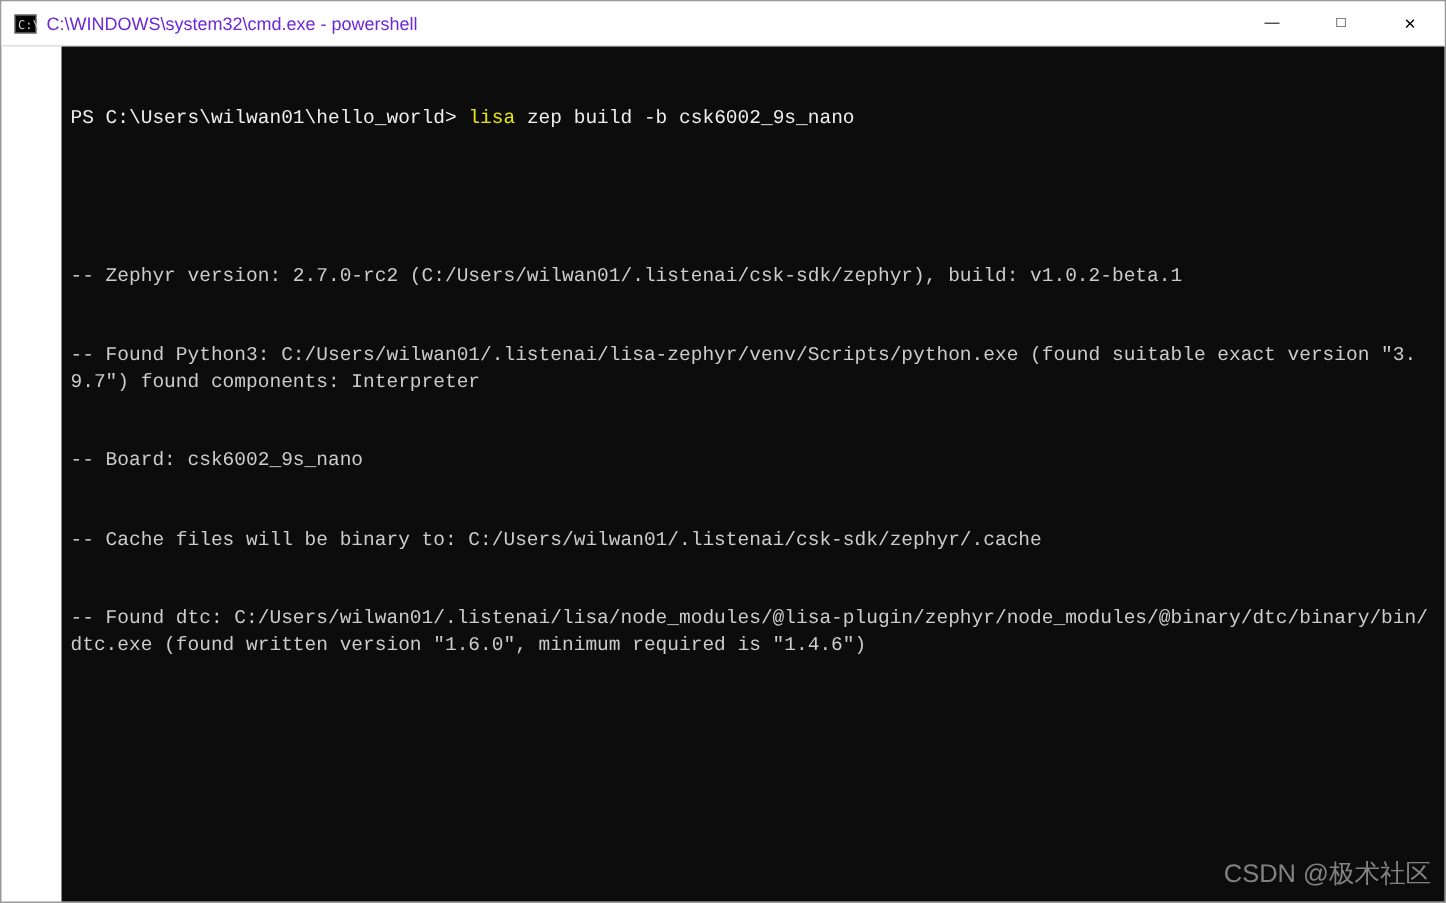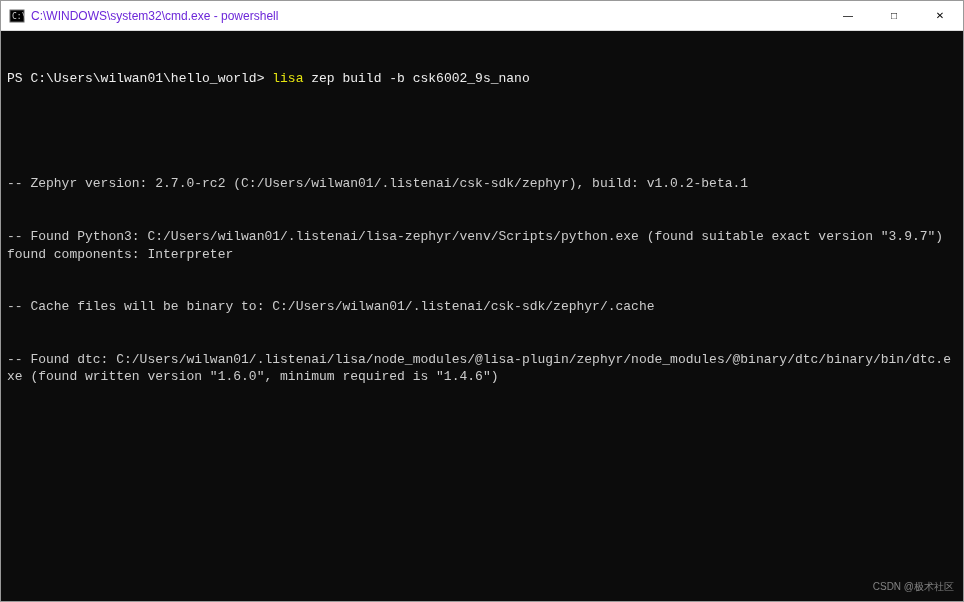--- a/index.html
+++ b/index.html
@@ -64,34 +64,35 @@
     }
     .terminal {
       flex: 1;
       background: #0c0c0c;
       color: #cccccc;
       padding: 4px 6px;
       overflow: hidden;
       line-height: 1.35;
       white-space: pre-wrap;
       word-break: break-all;
+      margin-left: 40px;
     }
     .line {
       display: block;
     }
     .yellow { color: #e5e510; }
     .green { color: #16c60c; }
     .white { color: #eee; }
     .watermark {
       position: absolute;
       bottom: 8px;
       right: 10px;
       color: rgba(180,180,180,0.7);
       font-family: Arial, sans-serif;
-      font-size: 10px;
+      font-size: 17px;
     }
   </style>
 </head>
 <body>
 
 <div class="window">
   <div class="titlebar">
     <span class="titlebar-icon">
       <svg width="16" height="16" viewBox="0 0 16 16">
         <rect x="1" y="2" width="14" height="12" fill="#000" stroke="#666"></rect>
@@ -104,20 +105,21 @@
       <div class="window-control">□</div>
       <div class="window-control close">✕</div>
     </div>
   </div>
 
   <div class="terminal">
     <span class="line"><span class="white">PS C:\Users\wilwan01\hello_world&gt; </span><span class="yellow">lisa </span><span class="white">zep build -b csk6002_9s_nano</span></span>
     <span class="line">&nbsp;</span>
     <span class="line">-- Zephyr version: 2.7.0-rc2 (C:/Users/wilwan01/.listenai/csk-sdk/zephyr), build: v1.0.2-beta.1</span>
     <span class="line">-- Found Python3: C:/Users/wilwan01/.listenai/lisa-zephyr/venv/Scripts/python.exe (found suitable exact version "3.9.7") found components: Interpreter</span>
+    <span class="line">-- Board: csk6002_9s_nano</span>
     <span class="line">-- Cache files will be binary to: C:/Users/wilwan01/.listenai/csk-sdk/zephyr/.cache</span>
     <span class="line">-- Found dtc: C:/Users/wilwan01/.listenai/lisa/node_modules/@lisa-plugin/zephyr/node_modules/@binary/dtc/binary/bin/dtc.exe (found written version "1.6.0", minimum required is "1.4.6")</span>
     
     
     
     
     
     
     
     

